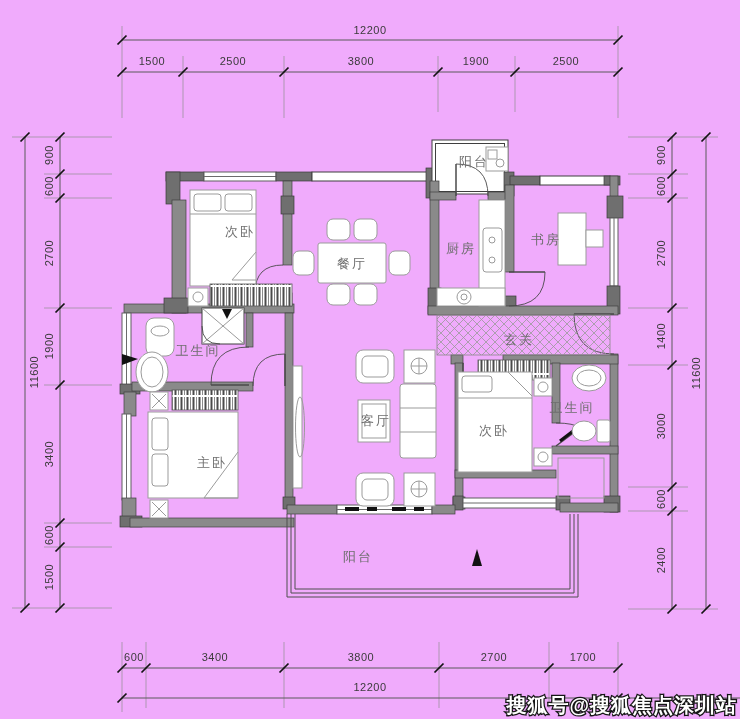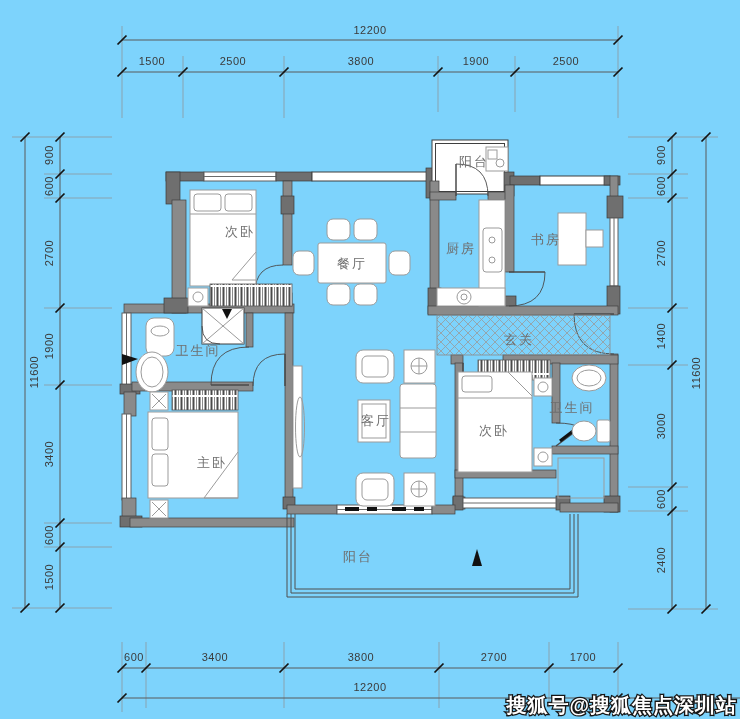--- a/index.html
+++ b/index.html
@@ -1,16 +1,16 @@
 <!DOCTYPE html>
 <html><head>
 <meta charset="utf-8">
 <style>
   html,body{margin:0;padding:0;background:#ffffff;}
-  .stage{position:relative;width:740px;height:719px;background:#7dd3fc;overflow:hidden;
+  .stage{position:relative;width:740px;height:719px;background:#f0abfc;overflow:hidden;
          font-family:"Liberation Sans","DejaVu Sans",sans-serif;}
   svg{display:block;}
   .wall{fill:#8a8a8a;stroke:#3f3f3f;stroke-width:.7;}
   .wall2{fill:#6f6f6f;stroke:#3a3a3a;stroke-width:.7;}
   .thin{fill:#ffffff;stroke:#3f3f3f;stroke-width:1;}
   .win{fill:#ffffff;stroke:#5f5f5f;stroke-width:1;}
   .winln{stroke:#6b6b6b;stroke-width:1;}
   .fur{fill:#ffffff;stroke:#9b9b9b;stroke-width:1;}
   .furl{stroke:#9b9b9b;stroke-width:1;fill:none;}
   .door{stroke:#4a4a4a;stroke-width:.9;fill:none;}

